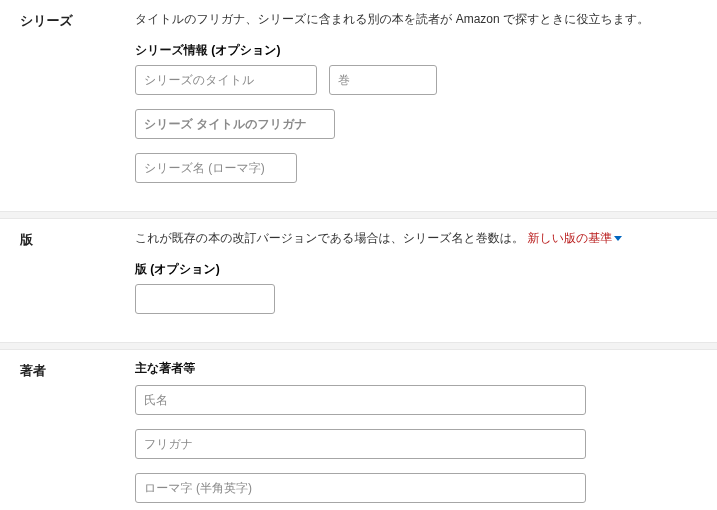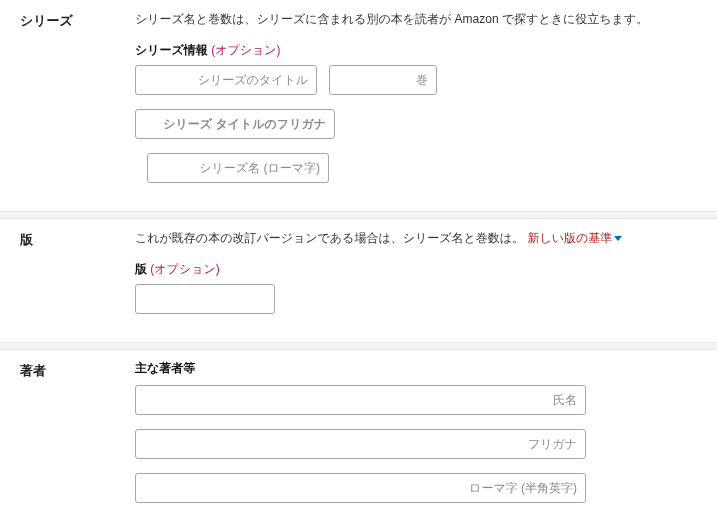--- a/index.html
+++ b/index.html
@@ -28,42 +28,41 @@
   }
   .desc {
     color: #333;
     margin-bottom: 14px;
     line-height: 1.5;
   }
   .sub-head {
     margin-bottom: 6px;
   }
   .sub-head b { font-weight: bold; }
-  .sub-head .opt { color: #be185d; font-weight: normal; }
+  .sub-head .opt { color: #000000; font-weight: bold; }
   .row {
     display: flex;
     gap: 12px;
     margin-bottom: 14px;
   }
   input[type=text] {
     height: 30px;
     border: 1px solid #a6a6a6;
     border-radius: 3px;
     padding: 4px 8px;
     font-size: 12px;
     color: #111;
     background: #fff;
     outline: none;
-    text-align: right;
   }
   input[type=text]::placeholder { color: #8a8a8a; }
   .w-series-title { width: 182px; }
   .w-vol { width: 108px; }
   .w-furigana { width: 200px; font-weight: bold; }
-  .w-romaji { width: 182px; margin-left: 12px; }
+  .w-romaji { width: 162px; }
   .w-edition { width: 140px; }
   .w-full { width: 451px; }
   .divider {
     height: 8px;
     background: #f3f3f3;
     border-top: 1px solid #e7e7e7;
     border-bottom: 1px solid #e7e7e7;
   }
   a.link { color: #b91c1c; text-decoration: none; }
   .caret {
@@ -79,21 +78,21 @@
     font-weight: bold;
     margin-bottom: 8px;
   }
 </style>
 </head>
 <body>
 
 <div class="section">
   <div class="section-label">シリーズ</div>
   <div class="section-body">
-    <div class="desc">シリーズ名と巻数は、シリーズに含まれる別の本を読者が Amazon で探すときに役立ちます。</div>
+    <div class="desc">タイトルのフリガナ、シリーズに含まれる別の本を読者が Amazon で探すときに役立ちます。</div>
     <div class="sub-head">
       <b>シリーズ情報</b><span class="opt"> (オプション)</span>
     </div>
     <div class="row">
       <input type="text" class="w-series-title" placeholder="シリーズのタイトル" style="">
       <input type="text" class="w-vol" placeholder="巻" style="">
     </div>
     <div class="row">
       <input type="text" class="w-furigana" placeholder="シリーズ タイトルのフリガナ" style="">
     </div>

